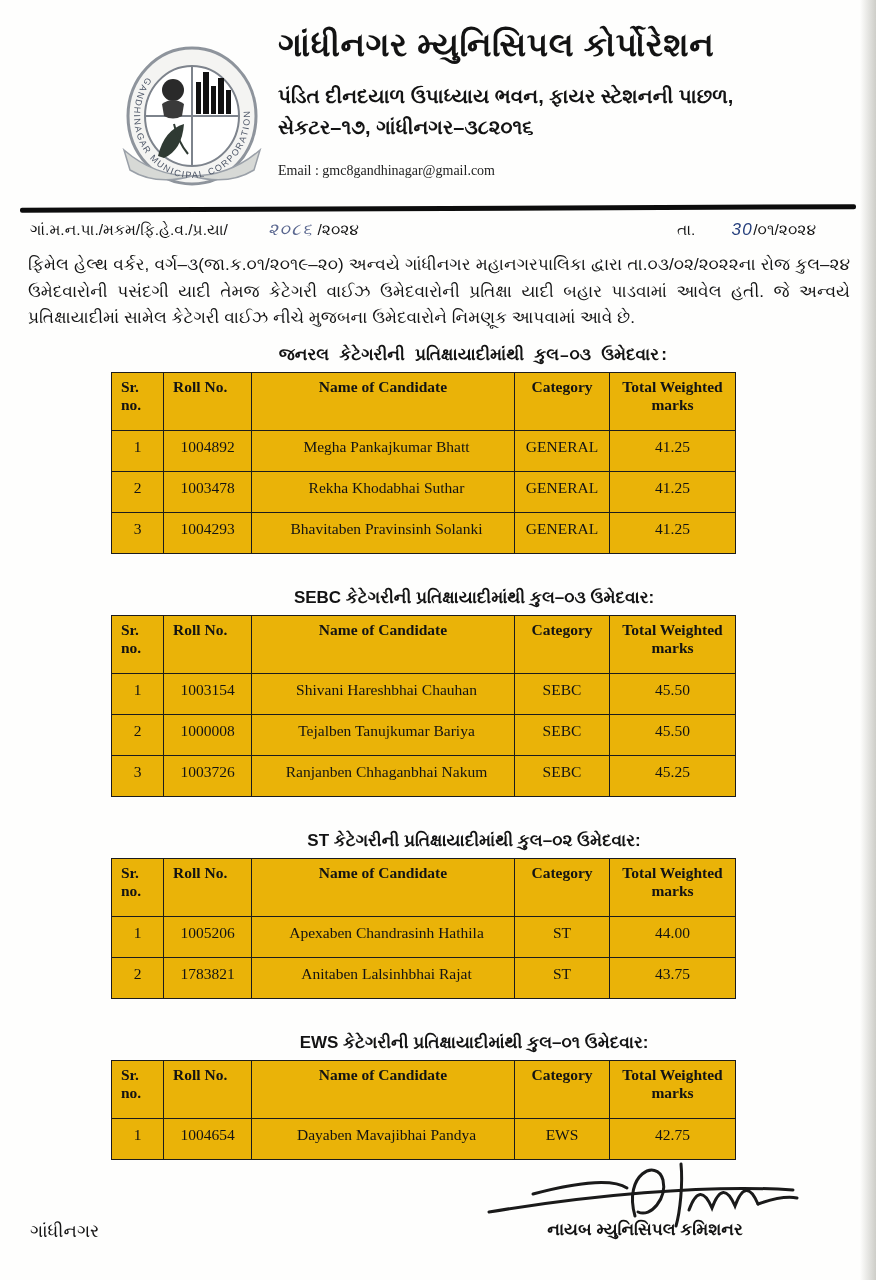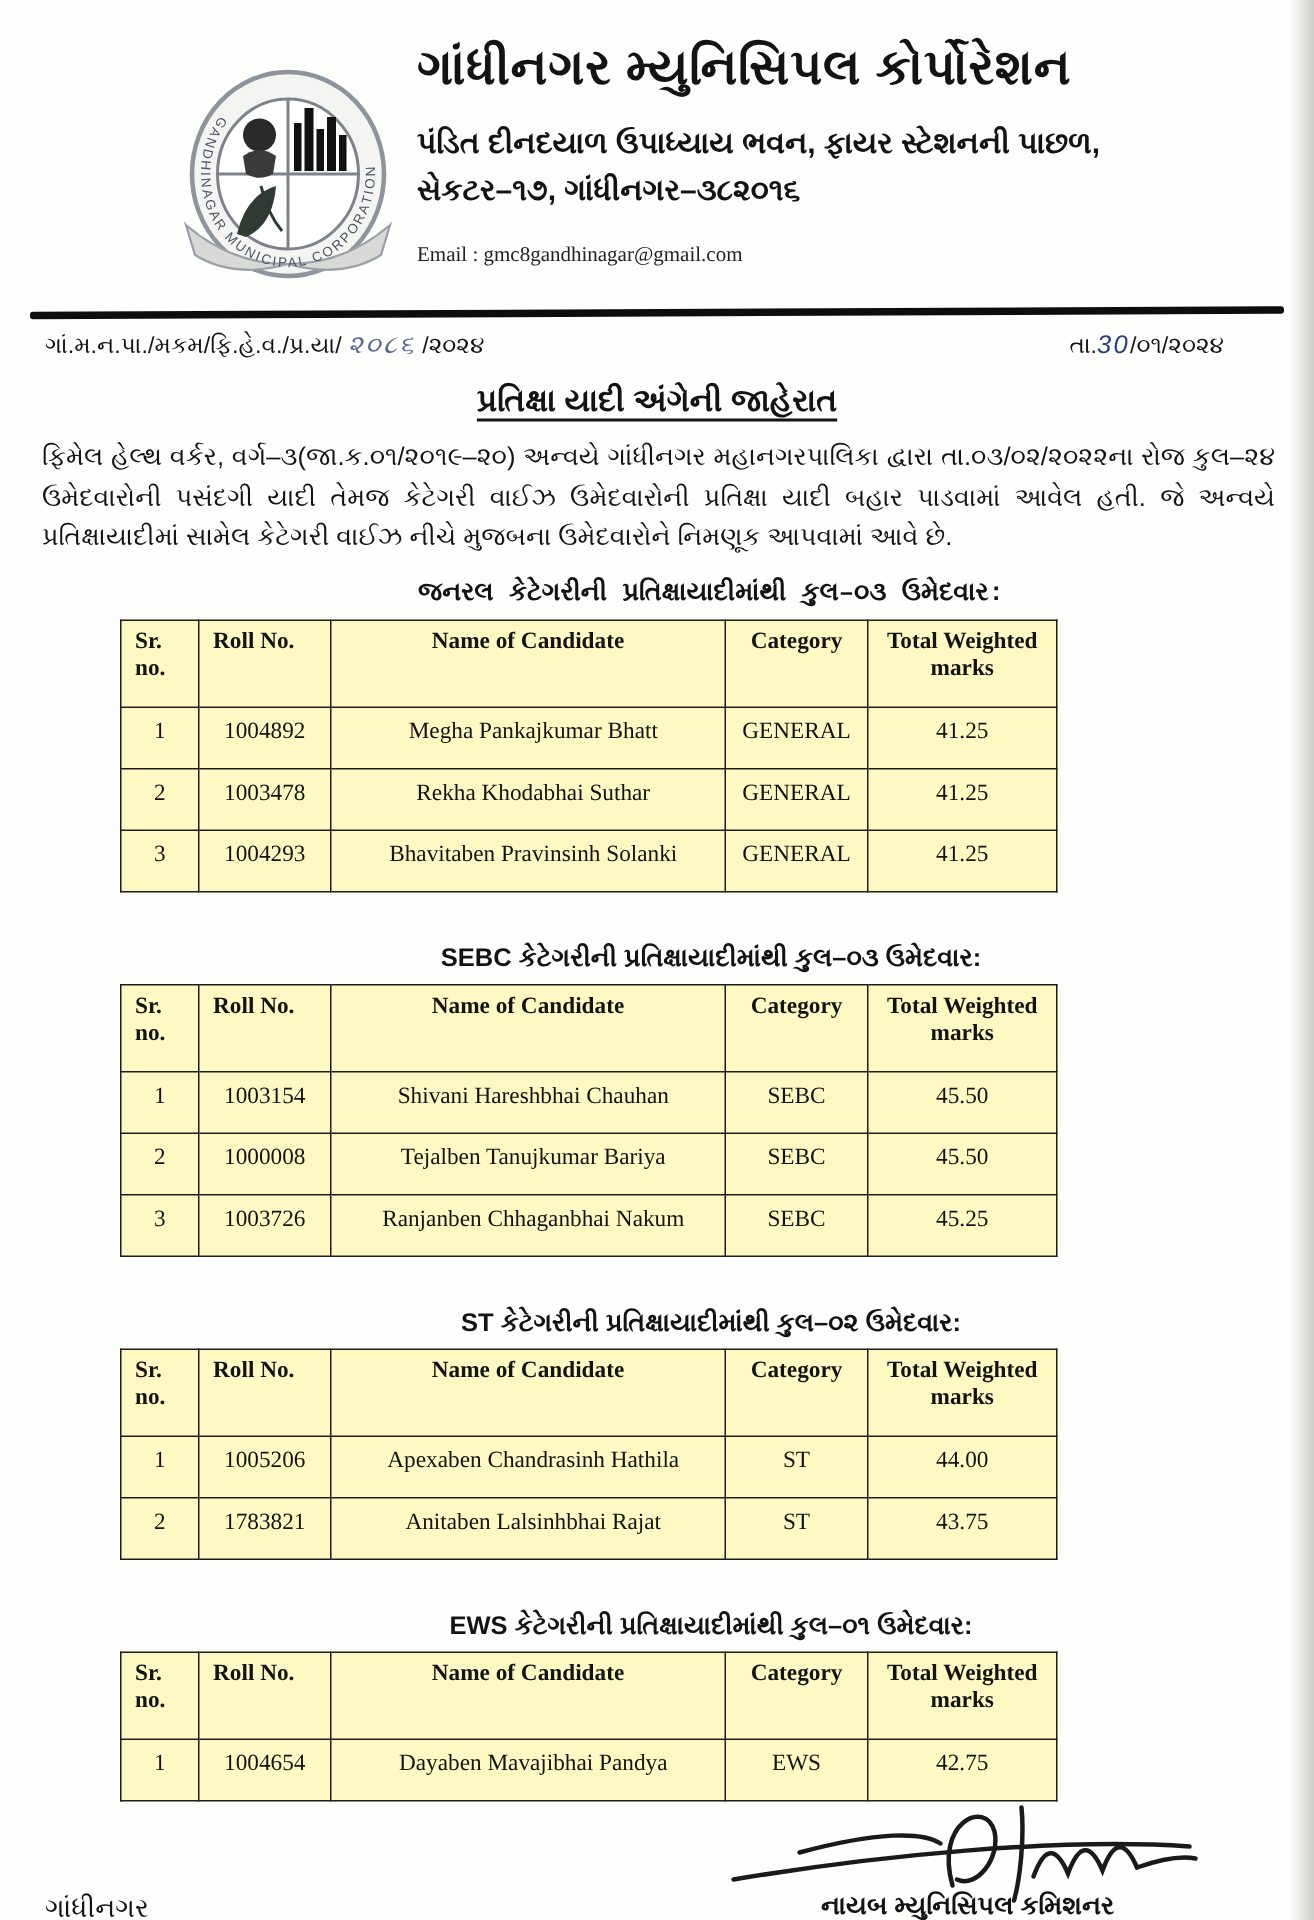--- a/index.html
+++ b/index.html
@@ -20,31 +20,31 @@
   
   .header{display:flex;padding:26px 0 0 116px;}
   .logo{width:152px;height:162px;flex:none;margin-top:12px;}
   .header-text{margin-left:10px;max-width:580px;}
   .org-name{font-size:33px;font-weight:bold;margin:0 0 16px 0;letter-spacing:.5px;}
   .addr{font-size:20px;font-weight:bold;line-height:31px;margin:0;}
   .email{font-family:"Liberation Serif",serif;font-size:14px;margin-top:20px;color:#222;}
   .rule{height:5px;background:#0d0d0d;margin:6px 20px 0 20px;transform:rotate(-.25deg);border-radius:2px;}
   
   .ref-row{display:flex;justify-content:space-between;padding:9px 60px 0 30px;font-size:15.5px;}
-  .hand{font-style:italic;letter-spacing:1.5px;}
+  .hand{font-style:italic;letter-spacing:1.5px;margin-left:36px;}
   .hand-ref{color:#5a678f;font-size:17px;}
   .hand-day{color:#27407d;font-size:17px;text-align:center;}
   
   .doc-title{text-align:center;margin-top:16px;font-size:21px;font-weight:bold;}
   .doc-title span{text-decoration:underline;text-underline-offset:5px;}
   .para{margin:12px 26px 0 28px;font-size:17px;line-height:26.5px;text-align:justify;}
   
   .section-heading{width:624px;margin:34px 0 7px 162px;text-align:center;font-weight:bold;font-size:17px;}
   .section-heading.first{margin-top:13px;font-family:Liberation Mono, monospace;}
-  table{border-collapse:collapse;margin-left:80px;background:#fef9c3;table-layout:fixed;}
+  table{border-collapse:collapse;margin-left:111px;background:#eab308;table-layout:fixed;}
   th,td{border:1.6px solid #1c1c1c;box-sizing:border-box;}
   th{font-family:"Liberation Serif",serif;font-size:15.5px;font-weight:bold;vertical-align:top;padding:5px 4px;height:58px;}
   td{font-family:"Liberation Serif",serif;font-size:15.5px;vertical-align:top;padding:7px 4px 0 4px;height:41px;text-align:center;}
   .col-sr{width:52px;} .col-roll{width:88px;} .col-name{width:263px;} .col-cat{width:95px;} .col-marks{width:126px;}
   th.t-left{text-align:left;padding-left:9px;}
   td.c{text-align:center;} td.name{padding-left:11px;}
   
   .footer{position:relative;height:150px;margin-top:2px;}
   .sig-block{position:absolute;right:56px;top:-8px;width:350px;text-align:center;}
   .sig-svg{display:block;margin:0 auto -24px auto;}
@@ -100,21 +100,20 @@
 
   <div class="ref-row">
     <div>
       <span>ગાં.મ.ન.પા./મકમ/ફિ.હે.વ./પ્ર.યા/ </span><span class="hand hand-ref">૨૦૮૬</span><span> /૨૦૨૪</span>
     </div>
     <div>
       <span>તા.</span><span class="hand hand-day">30</span><span>/૦૧/૨૦૨૪</span>
     </div>
   </div>
 
-  <div class="doc-title"><span>પ્રતિક્ષા યાદી અંગેની જાહેરાત</span></div>
 
   <p class="para">ફિમેલ હેલ્થ વર્કર, વર્ગ–૩(જા.ક.૦૧/૨૦૧૯–૨૦) અન્વયે ગાંધીનગર મહાનગરપાલિકા દ્વારા તા.૦૩/૦૨/૨૦૨૨ના રોજ કુલ–૨૪ ઉમેદવારોની પસંદગી યાદી તેમજ કેટેગરી વાઈઝ ઉમેદવારોની પ્રતિક્ષા યાદી બહાર પાડવામાં આવેલ હતી. જે અન્વયે પ્રતિક્ષાયાદીમાં સામેલ કેટેગરી વાઈઝ નીચે મુજબના ઉમેદવારોને નિમણૂક આપવામાં આવે છે.</p>
 
   <div class="section-heading first">જનરલ કેટેગરીની પ્રતિક્ષાયાદીમાંથી કુલ–૦૩ ઉમેદવાર:</div>
   <table>
     <colgroup>
         <col class="col-sr">
         <col class="col-roll">
         <col class="col-name">
         <col class="col-cat">

